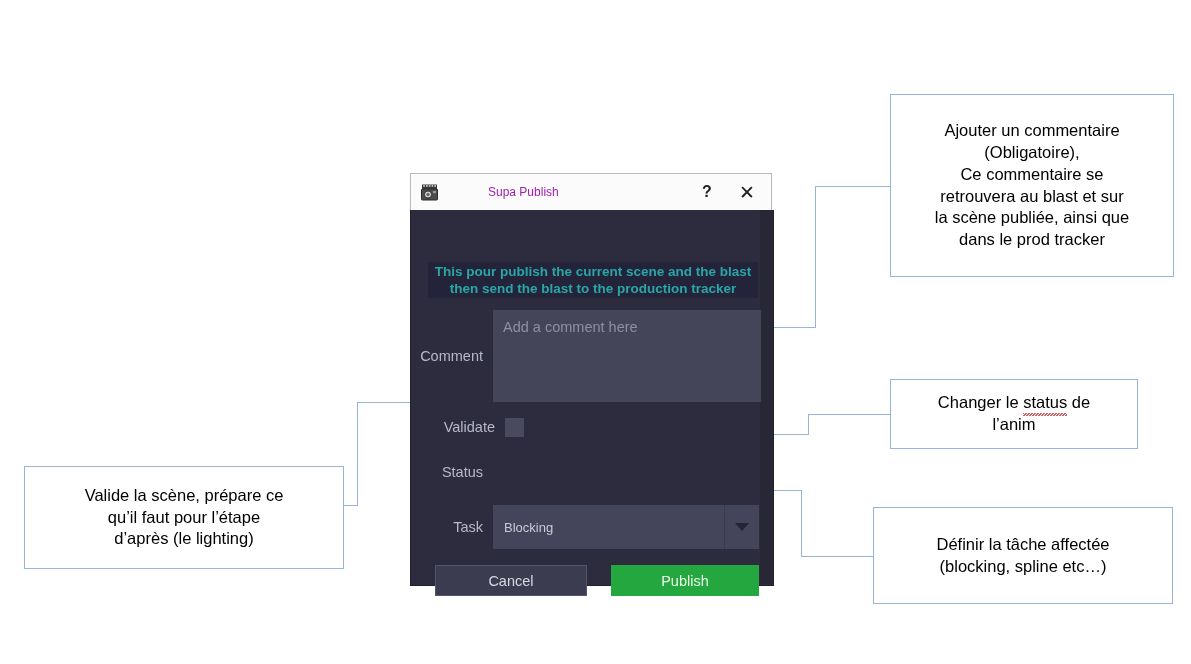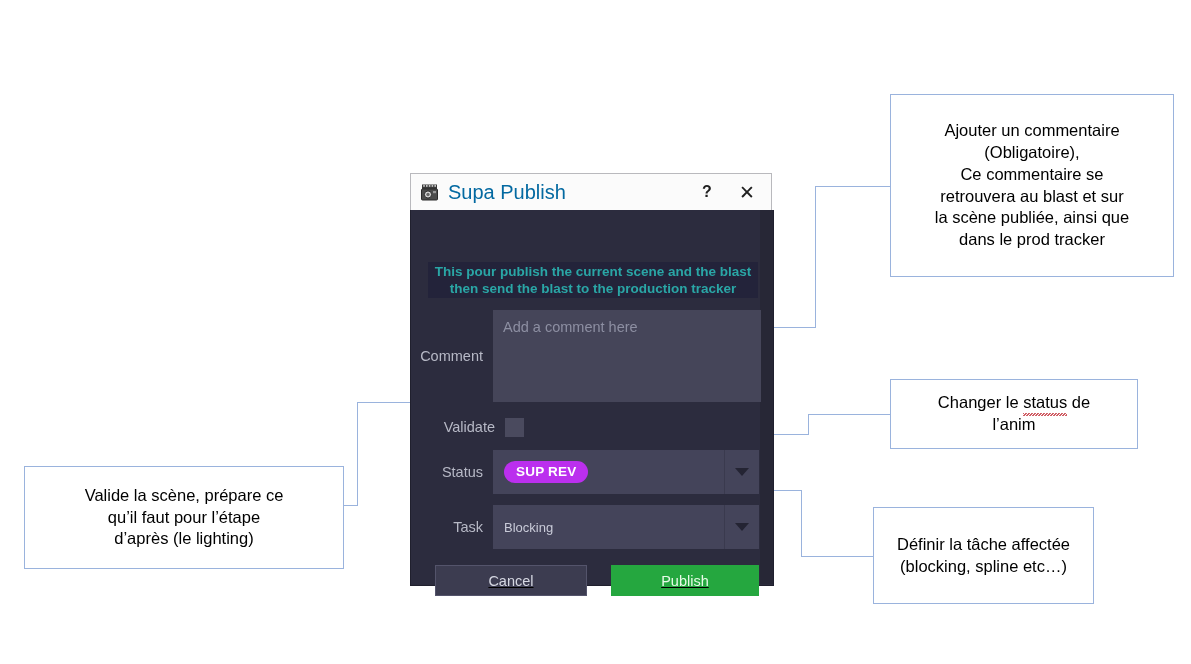--- a/index.html
+++ b/index.html
@@ -27,21 +27,21 @@
     text-align: center;
     color: #000000;
     font-family: "Liberation Sans", sans-serif;
     font-size: 16.5px;
     line-height: 1.33;
     white-space: pre-line;
     padding: 12px 8px;
   }
   #callout-comment { left: 890px; top: 94px;  width: 284px; height: 183px; }
   #callout-status  { left: 890px; top: 379px; width: 248px; height: 70px; }
-  #callout-task    { left: 873px; top: 507px; width: 221px; height: 97px; }
+  #callout-task    { left: 873px; top: 507px; width: 300px; height: 97px; }
   #callout-validate{ left: 24px;   top: 466px; width: 320px; height: 103px; }
 
   .spell-underline {
     position: relative;
     display: inline-block;
   }
   .spell-underline::after {
     content: "";
     position: absolute;
     left: 0; right: 0; bottom: -2px;
@@ -81,24 +81,25 @@
     align-items: center;
     padding: 0 4px 0 9px;
   }
   #app-icon {
     width: 19px; height: 19px;
     flex: 0 0 auto;
     margin-right: 9px;
     position: relative;
   }
   #title-text {
-    font-size: 20px;
-    color: #0369a1;
+    font-size: 12px;
+    color: #a21caf;
     font-family: "Liberation Sans", sans-serif;
     flex: 1 1 auto;
+    margin-left: 40px;
   }
   .tb-btn {
     width: 40px;
     height: 32px;
     display: flex;
     align-items: center;
     justify-content: center;
     color: #202020;
     font-size: 17px;
     font-family: "Liberation Sans", sans-serif;
@@ -236,21 +237,20 @@
     letter-spacing: 0.2px;
   }
 
   
   #btn-row {
     position: absolute;
     left: 24px; top: 355px;
     width: 324px; height: 41px;
     display: flex;
     gap: 24px;
-    text-decoration: underline;
   }
   #cancel-btn {
     width: 164px;
     height: 31px;
     background: #3c3c50;
     border: 1px solid #54546b;
     color: #d6d8e2;
     font-size: 14.5px;
     font-family: "Liberation Sans", sans-serif;
     display: flex;
@@ -345,26 +345,20 @@
         <textarea id="comment-box" placeholder="Add a comment here" style=""></textarea>
       </div>
 
       <div class="row" id="row-validate">
         <span class="row-label">Validate</span>
         <span id="validate-checkbox"></span>
       </div>
 
       <div class="row" id="row-status">
         <span class="row-label">Status</span>
-        <div class="combo">
-          <span id="status-badge">SUP REV</span>
-          <span class="combo-arrow-area">
-            <span class="combo-arrow"></span>
-          </span>
-        </div>
       </div>
 
       <div class="row" id="row-task">
         <span class="row-label">Task</span>
         <div class="combo">
           <span class="combo-text">Blocking</span>
           <span class="combo-arrow-area">
             <span class="combo-arrow"></span>
           </span>
         </div>

